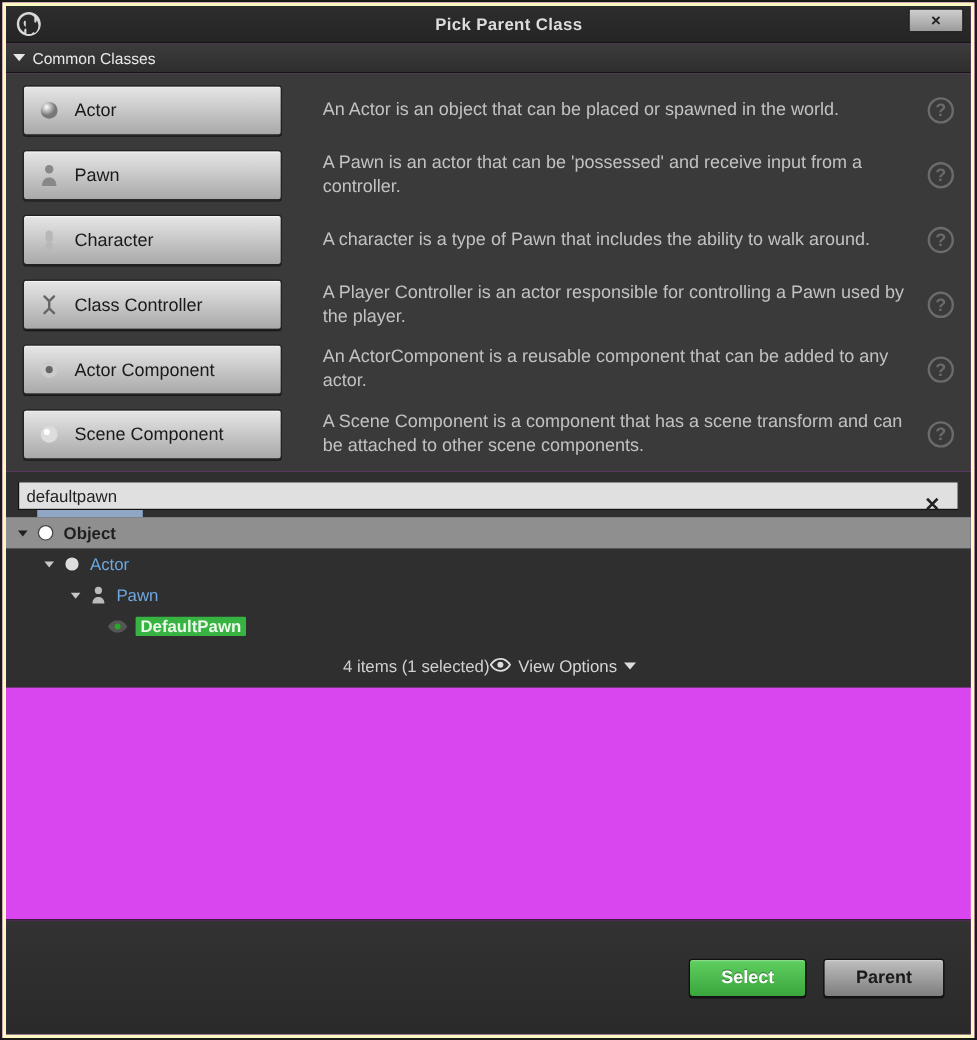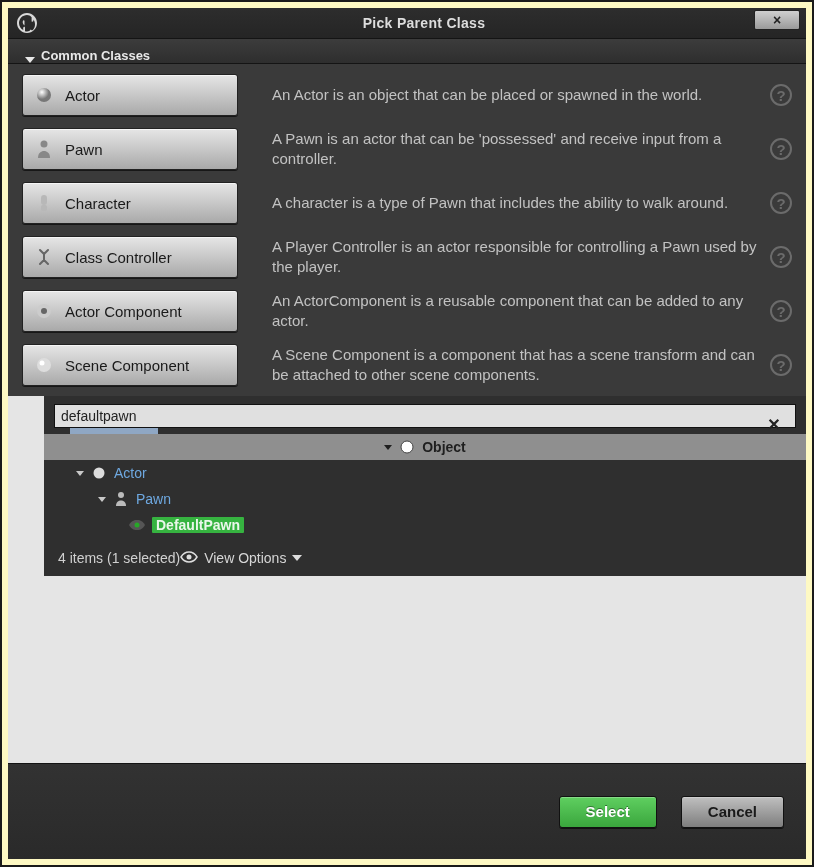--- a/index.html
+++ b/index.html
@@ -1,71 +1,71 @@
 <!DOCTYPE html>
 <html><head>
 <meta charset="utf-8">
 <style>
   * { box-sizing: border-box; margin: 0; padding: 0; }
   html, body { width: 814px; height: 867px; background: #1a1a1a; font-family: "Segoe UI", Arial, sans-serif; color: #c8c8c8; overflow: hidden; }
-  .window { position: relative; width: 810px; height: 863px; margin: 2px; background: #e5e5e5; border: 6px solid #fef9c3; }
+  .window { position: relative; width: 810px; height: 863px; margin: 2px; background: #d946ef; border: 3px solid #fef9c3; }
   .titlebar { height: 30px; background: linear-gradient(#2d2d2d,#252525); display: flex; align-items: center; position: relative; }
   .logo { width: 30px; height: 30px; display: flex; align-items: center; justify-content: center; margin-left: 4px; }
   .title { flex: 1; text-align: center; font-size: 14px; font-weight: 600; color: #ddd; letter-spacing: .3px; }
   .win-close { position: absolute; right: 6px; top: 2px; width: 46px; height: 20px; background: linear-gradient(#cfcfcf,#9a9a9a); border: 1px solid #222; border-radius: 2px; display: flex; align-items: center; justify-content: center; }
   .win-close span { font-size: 14px; font-weight: 700; color: #222; line-height: 1; }
 
-  .section-header { height: 26px; background: linear-gradient(#3c3c3c,#2e2e2e); display: flex; align-items: flex-end; padding: 0 17px; font-size: 13px; font-weight: 700; color: #e8e8e8; border-top: 1px solid #141414; border-bottom: 1px solid #141414; }
+  .section-header { height: 26px; background: linear-gradient(#3c3c3c,#2e2e2e); display: flex; align-items: center; padding: 0 6px; font-size: 13px; font-weight: 400; color: #e8e8e8; border-top: 1px solid #141414; border-bottom: 1px solid #141414; }
   .section-header .tri { margin-right: 6px; }
   .tri { display: inline-block; width: 0; height: 0; border-left: 5px solid transparent; border-right: 5px solid transparent; border-top: 6px solid #bdbdbd; }
   .tri-down { border-top: 6px solid #e8e8e8; }
 
   .common-body { background: #3a3a3a; padding: 10px 14px 6px 14px; }
   .row { display: flex; align-items: center; margin-bottom: 12px; }
   .class-btn {
     width: 216px; height: 42px;
     background: linear-gradient(#e6e6e6,#a9a9a9);
     border: 1px solid #222; border-radius: 3px;
     display: flex; align-items: center; padding: 0 10px;
     color: #1a1a1a; font-size: 15px; font-weight: 400;
     box-shadow: inset 0 1px 0 rgba(255,255,255,.6), 0 1px 0 rgba(0,0,0,.6);
     cursor: pointer;
   }
   .class-btn .icon { width: 22px; height: 22px; margin-right: 10px; display: flex; align-items: center; justify-content: center; }
   .class-btn .icon svg { display: block; }
   .desc { flex: 1; margin-left: 34px; font-size: 15px; color: #c2c2c2; line-height: 1.35; padding-right: 6px; }
   .help { width: 22px; height: 22px; border-radius: 50%; display: flex; align-items: center; justify-content: center; color: #6b6b6b; font-size: 15px; font-weight: 700; border: 2px solid #6b6b6b; cursor: help; flex: 0 0 22px; }
 
-  .all-body { background: #2f2f2f; margin-left: 36px; }
+  .all-body { background: #2f2f2f; }
   .search-wrap { padding: 8px 10px 6px 10px; }
   .search {
     width: 100%; height: 24px; background: #e0e0e0; border: 1px solid #111;
     padding: 0 28px 0 6px; font-size: 14px; color: #222; position: relative;
   }
   .search-box { position: relative; }
   .search-clear { position: absolute; right: 12px; top: 10px; width: 20px; height: 20px; display:flex; align-items:center; justify-content:center; font-size:16px; font-weight:700; color:#222; cursor:pointer; }
   .search-sel {
     position: absolute; left: 16px; top: 10px; height: 20px; width: 88px; background: #8fa7c4; pointer-events: none;
   }
 
   .tree { padding: 0 10px 6px 10px; font-size: 14px; }
   .tree-row { display: flex; align-items: center; height: 26px; }
-  .tree-row.object { background: #8f8f8f; color: #1f1f1f; margin: 0 -10px; padding: 0 10px; font-weight: 600; justify-content: center; }
+  .tree-row.object { background: #8f8f8f; color: #1f1f1f; margin: 0 -10px; padding: 0 10px; font-weight: 600; }
   .tree-row .tri-sm { margin-right: 4px; display:inline-block; width:0; height:0; border-left:4px solid transparent; border-right:4px solid transparent; border-top:5px solid currentColor; }
   .tree-row .node-icon { width:18px; height:18px; margin: 0 6px 0 2px; display:flex; align-items:center; justify-content:center; }
   .tree-label { }
   .actor-link { color:#6ea8e0; }
   .pawn-link { color:#6ea8e0; }
   .default-pawn { background:#36b340; color:#eaf7ea; padding:0 4px; border-radius:1px; font-weight:600; }
 
-  .status-row { display:flex; align-items:center; justify-content:flex-start; padding: 6px 12px 10px 14px; font-size:14px; color:#d0d0d0; }
+  .status-row { display:flex; align-items:center; justify-content:center; padding: 6px 12px 10px 14px; font-size:14px; color:#d0d0d0; }
   .view-opts { display:flex; align-items:center; gap:6px; color:#d6d6d6; cursor:pointer; }
   .eye { width:18px; height:12px; }
 
-  .footer { position:absolute; left:0; right:0; bottom:0; height:96px; background:linear-gradient(#323232,#2a2a2a); border-top:1px solid #141414; display:flex; align-items:center; justify-content:flex-end; padding: 0 22px; gap:24px; }
+  .footer { position:absolute; left:0; right:0; bottom:0; height:96px; background:linear-gradient(#323232,#2a2a2a); border-top:1px solid #141414; display:flex; align-items:center; justify-content:flex-end; padding: 0 22px; gap:14px; }
   .btn { height:32px; padding:0 26px; border:1px solid #111; border-radius:3px; font-size:15px; font-weight:700; cursor:pointer; box-shadow: 0 1px 0 rgba(0,0,0,.6), inset 0 1px 0 rgba(255,255,255,.25); }
   .btn-select { background: linear-gradient(#5fcf60,#3aa63d); color:#fff; text-shadow:0 -1px 0 rgba(0,0,0,.4); }
   .btn-cancel { background: linear-gradient(#bfbfbf,#7e7e7e); color:#1a1a1a; }
 </style>
 </head>
 <body>
 
 <div class="window">
 
   <div class="titlebar">
@@ -240,16 +240,16 @@
             </svg>
         </span>
         <span>View Options</span>
         <span class="tri" style="border-top-color:#ddd"></span>
       </div>
     </div>
   </div>
 
   <div class="footer">
     <button class="btn btn-select">Select</button>
-    <button class="btn btn-cancel">Cancel</button>
+    <button class="btn btn-cancel">Parent</button>
   </div>
 
 </div>
 
 </body></html>

